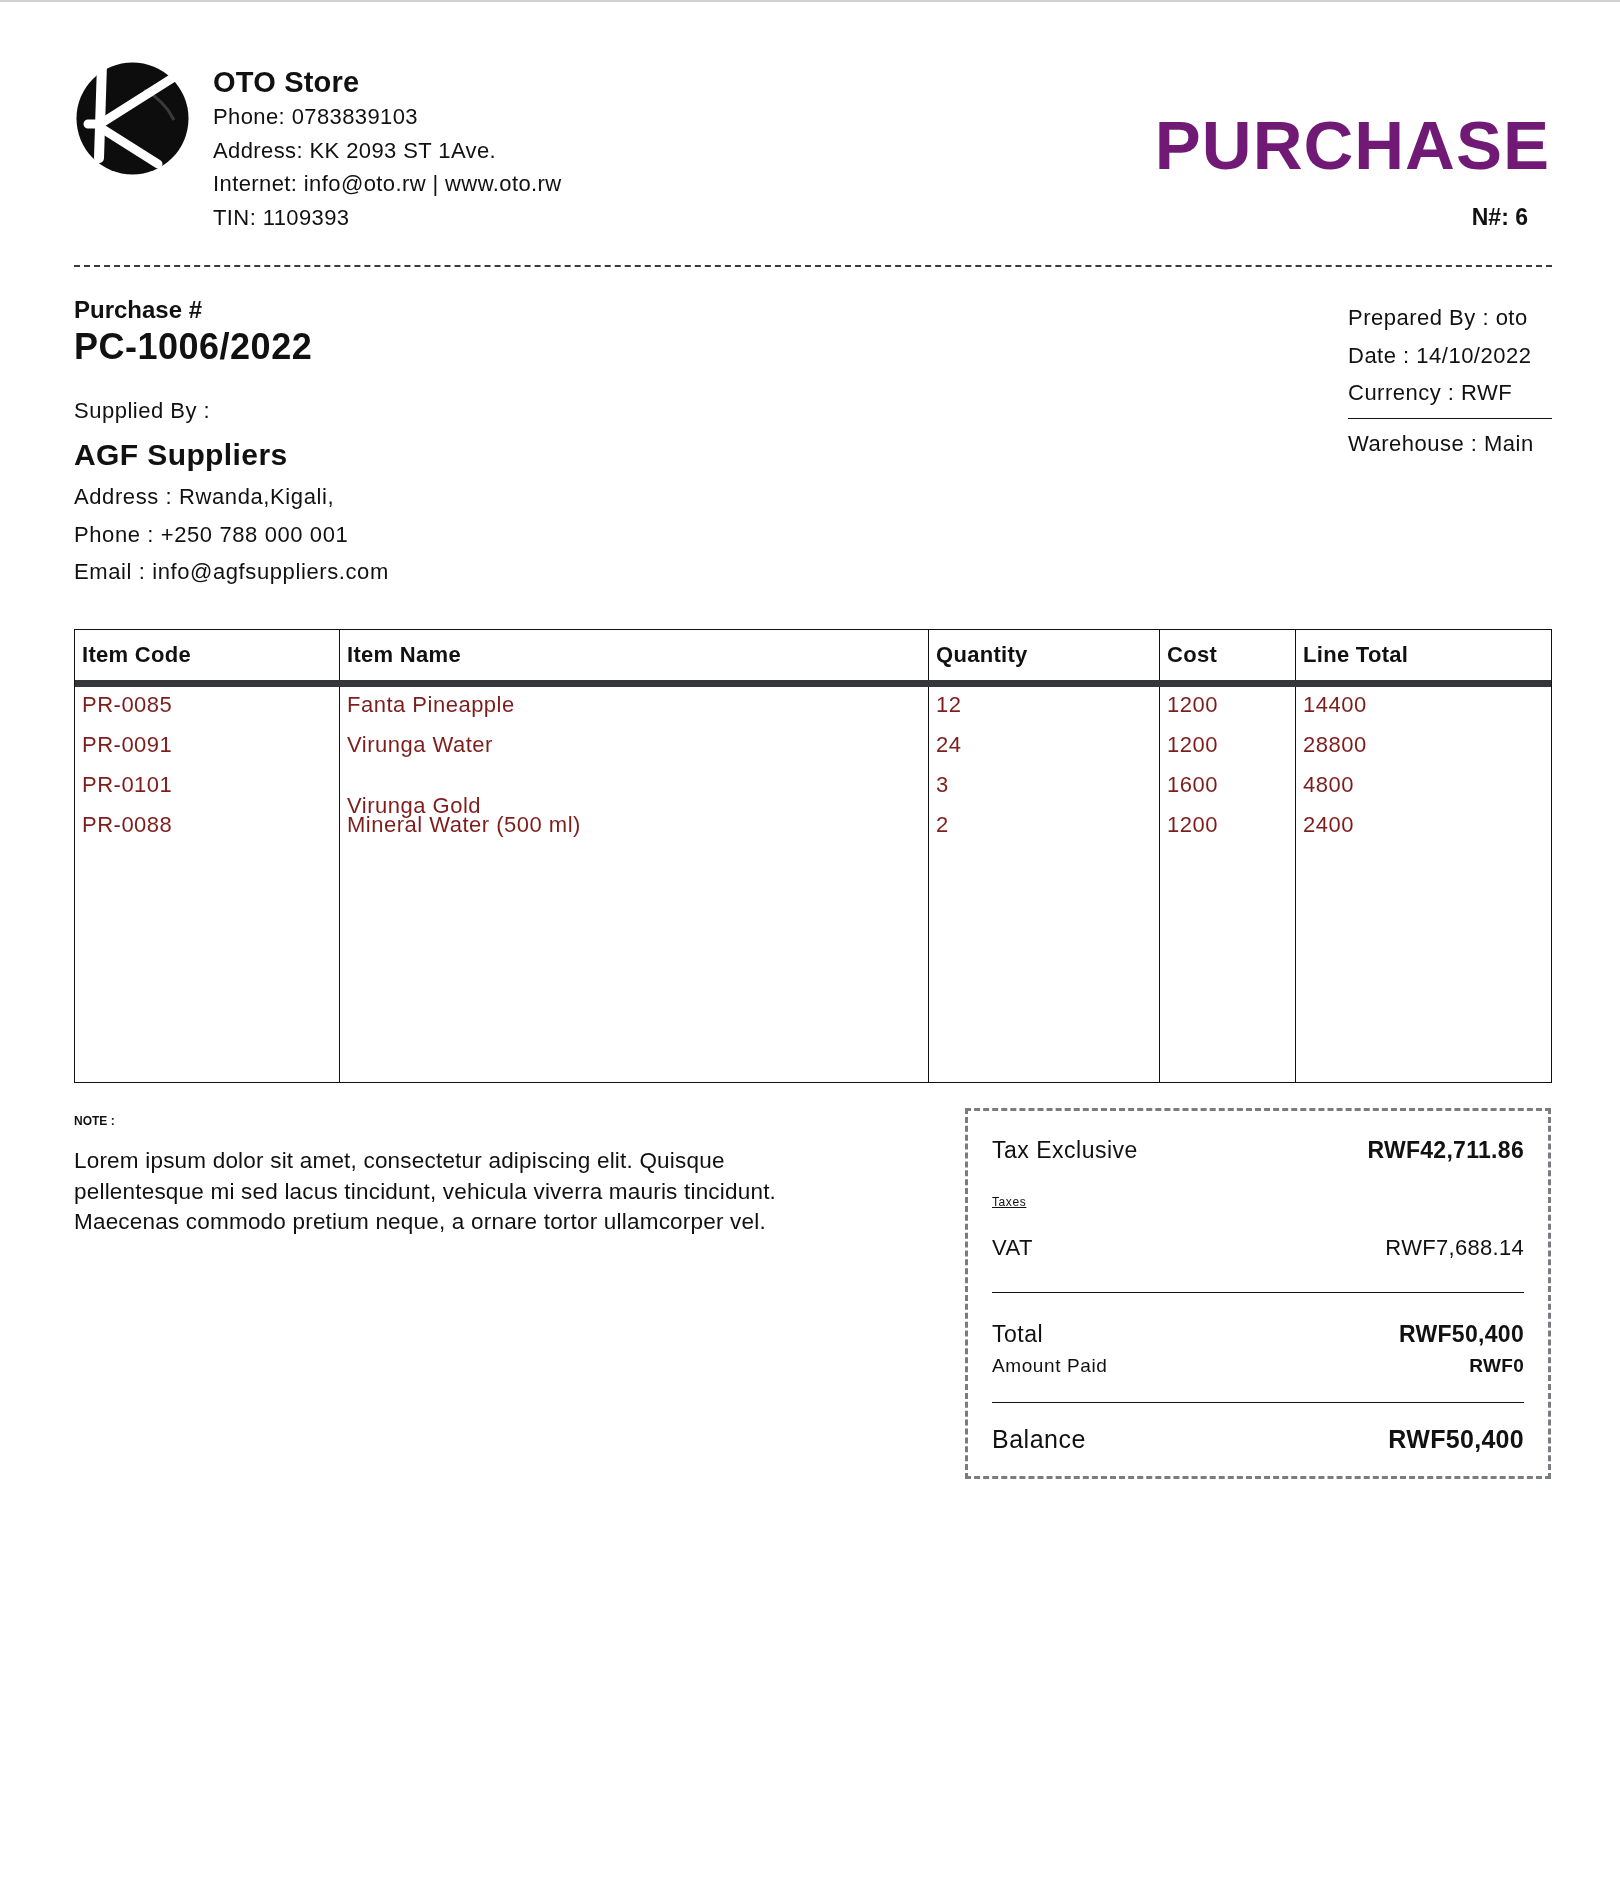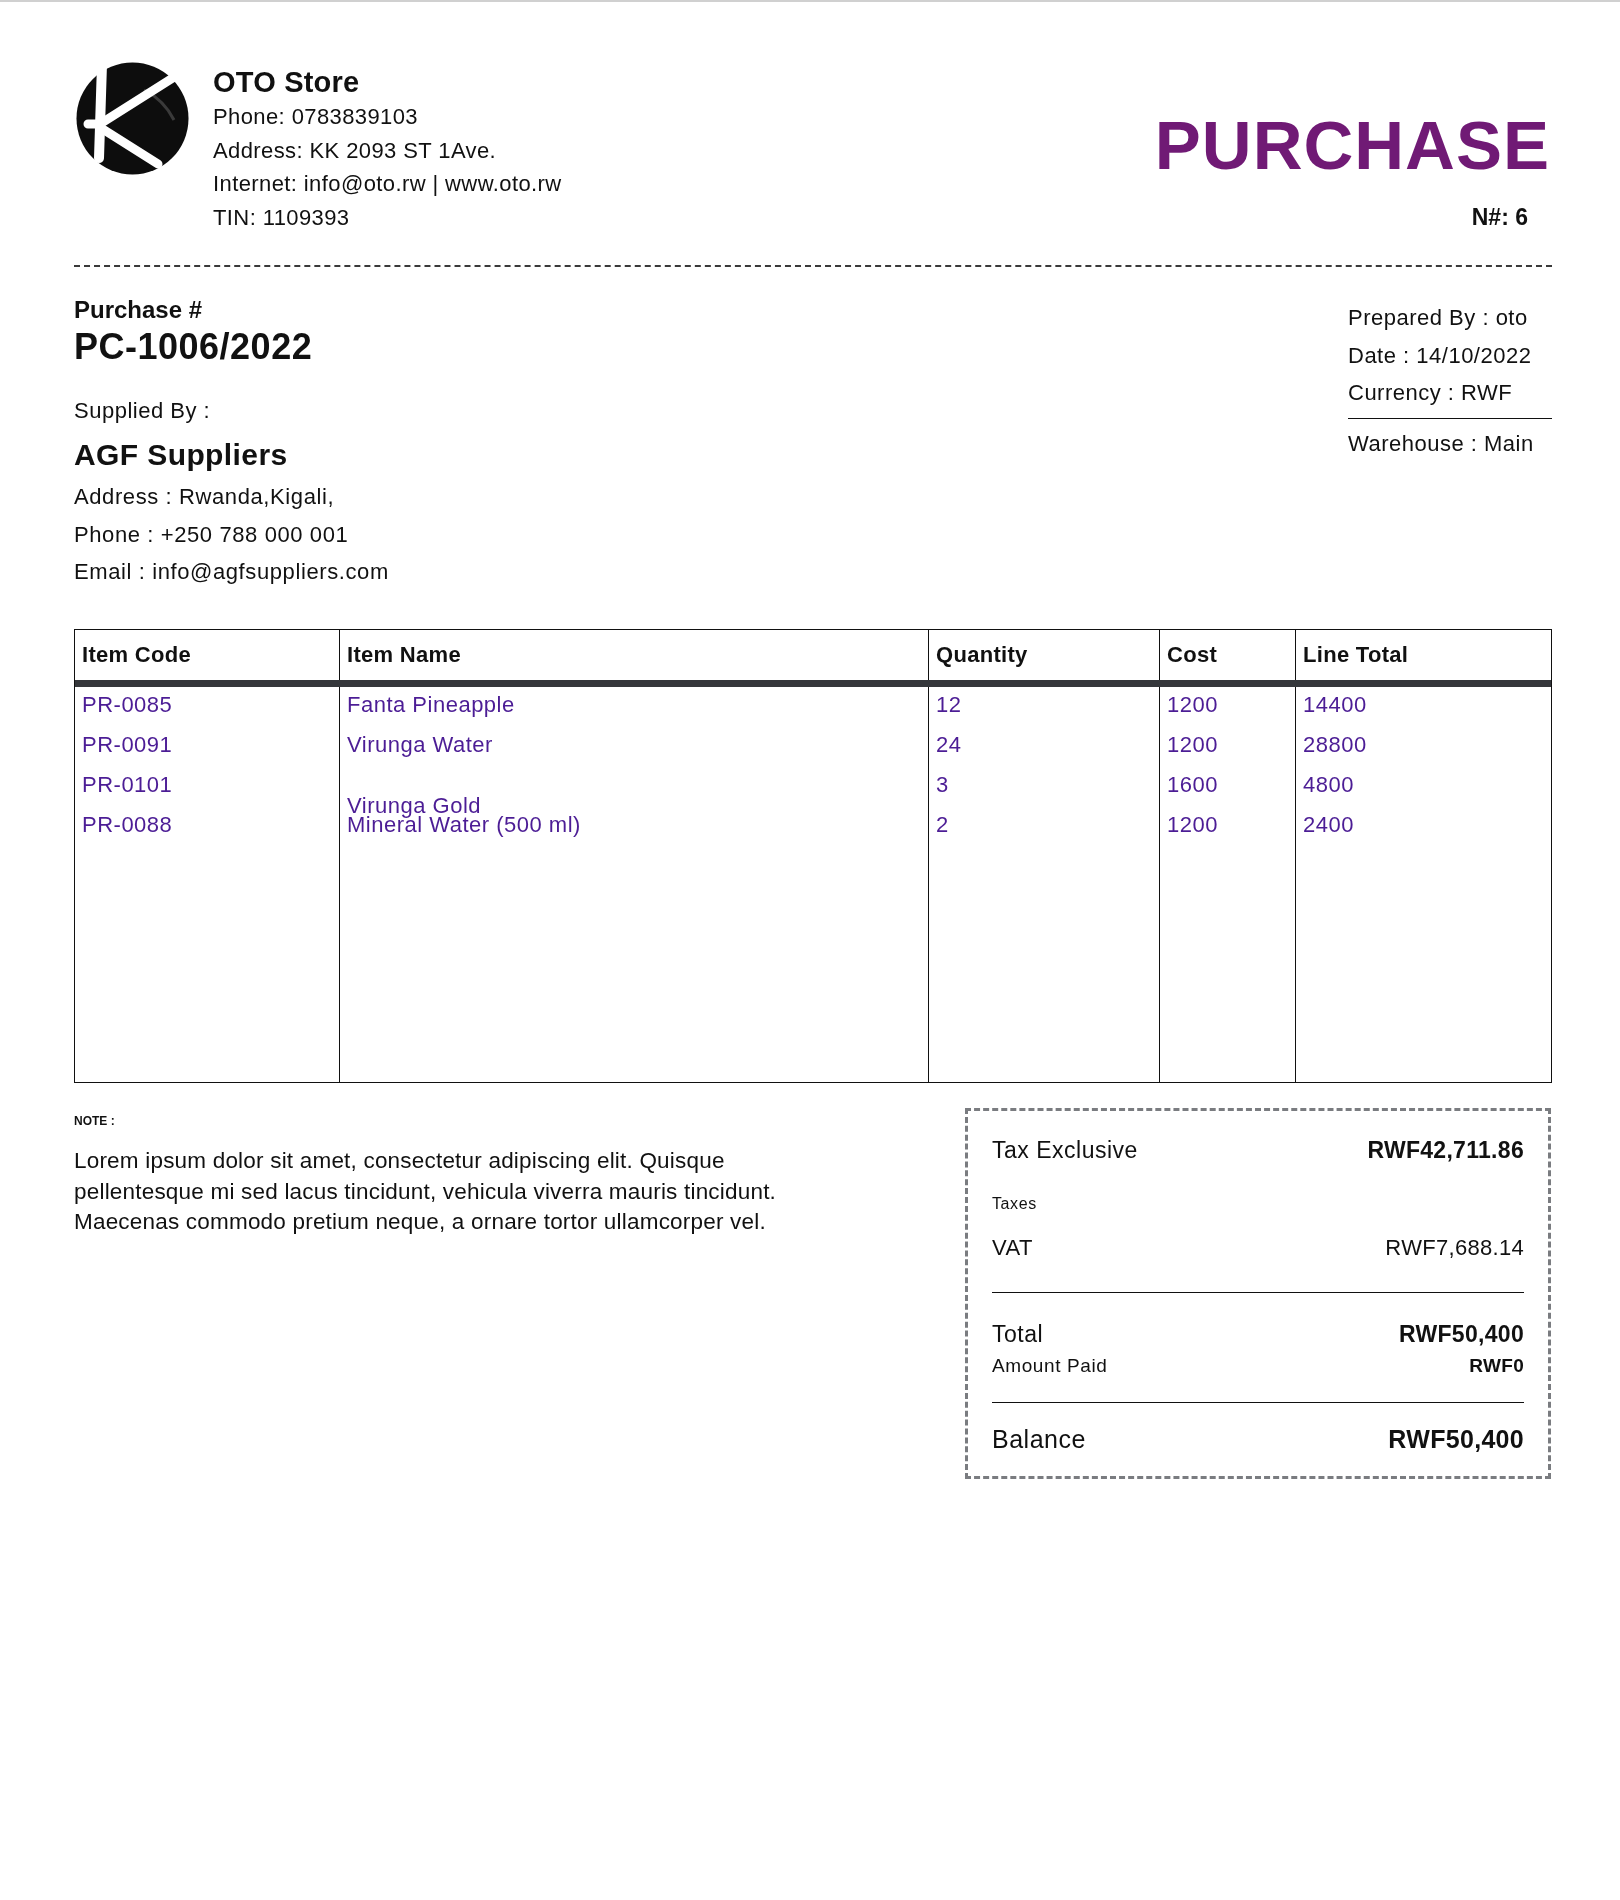--- a/index.html
+++ b/index.html
@@ -29,21 +29,21 @@
   .meta { position:absolute; left:1348px; top:299px; width:204px; }
   .meta .row { font-size:22px; line-height:37.5px; letter-spacing:0.5px; white-space:nowrap; }
   .meta .rule { height:0; border-top:1.5px solid #111; margin:6px 0 6px 0; }
 
   
   .items { position:absolute; left:74px; top:629px; width:1478px; height:454px;
            border:1.5px solid #111; box-sizing:border-box; }
   .col { position:absolute; top:0; bottom:0; border-left:1.5px solid #111; }
   .thead-bar { position:absolute; left:0; right:0; top:50px; height:7px; background:#35373b; }
   .th { position:absolute; top:12px; font-size:22px; font-weight:bold; letter-spacing:0.3px; }
-  .td { position:absolute; font-size:22px; letter-spacing:0.5px; color:#4c1d95; }
+  .td { position:absolute; font-size:22px; letter-spacing:0.5px; color:#7f1d1d; }
 
   
   .note-label { position:absolute; left:74px; top:1114px; font-size:12px; font-weight:bold; }
   .note-text { position:absolute; left:74px; top:1146px; width:740px; font-size:22.5px; line-height:30.5px;
                letter-spacing:0.2px; color:#111; }
 
   
   .summary { position:absolute; left:965px; top:1108px; width:586px; height:371px;
              border:3px dashed #7a7c80; box-sizing:border-box; }
   .srow { position:absolute; left:24px; right:24px; display:flex; justify-content:space-between; align-items:center; }
@@ -135,21 +135,21 @@
 
 <div class="note-label">NOTE :</div>
 <div class="note-text">Lorem ipsum dolor sit amet, consectetur adipiscing elit. Quisque pellentesque mi sed lacus tincidunt, vehicula viverra mauris tincidunt. Maecenas commodo pretium neque, a ornare tortor ullamcorper vel.</div>
 
 <div class="summary">
   <div class="srow" style="top:26px;">
     <span class="lbl-lg">Tax Exclusive</span>
     <span class="val-b">RWF42,711.86</span>
   </div>
   <div class="srow" style="top:84px;">
-    <span class="lbl-sm" style="font-size:16px;">Taxes</span>
+    <span class="lbl-sm" style="font-size:12px;text-decoration:underline;">Taxes</span>
   </div>
   <div class="srow" style="top:124px;">
     <span class="lbl-lg" style="font-size:22px;">VAT</span>
     <span class="val-n">RWF7,688.14</span>
   </div>
   <div class="srule" style="top:181px;"></div>
   <div class="srow" style="top:210px;">
     <span class="lbl-lg">Total</span>
     <span class="val-b">RWF50,400</span>
   </div>

